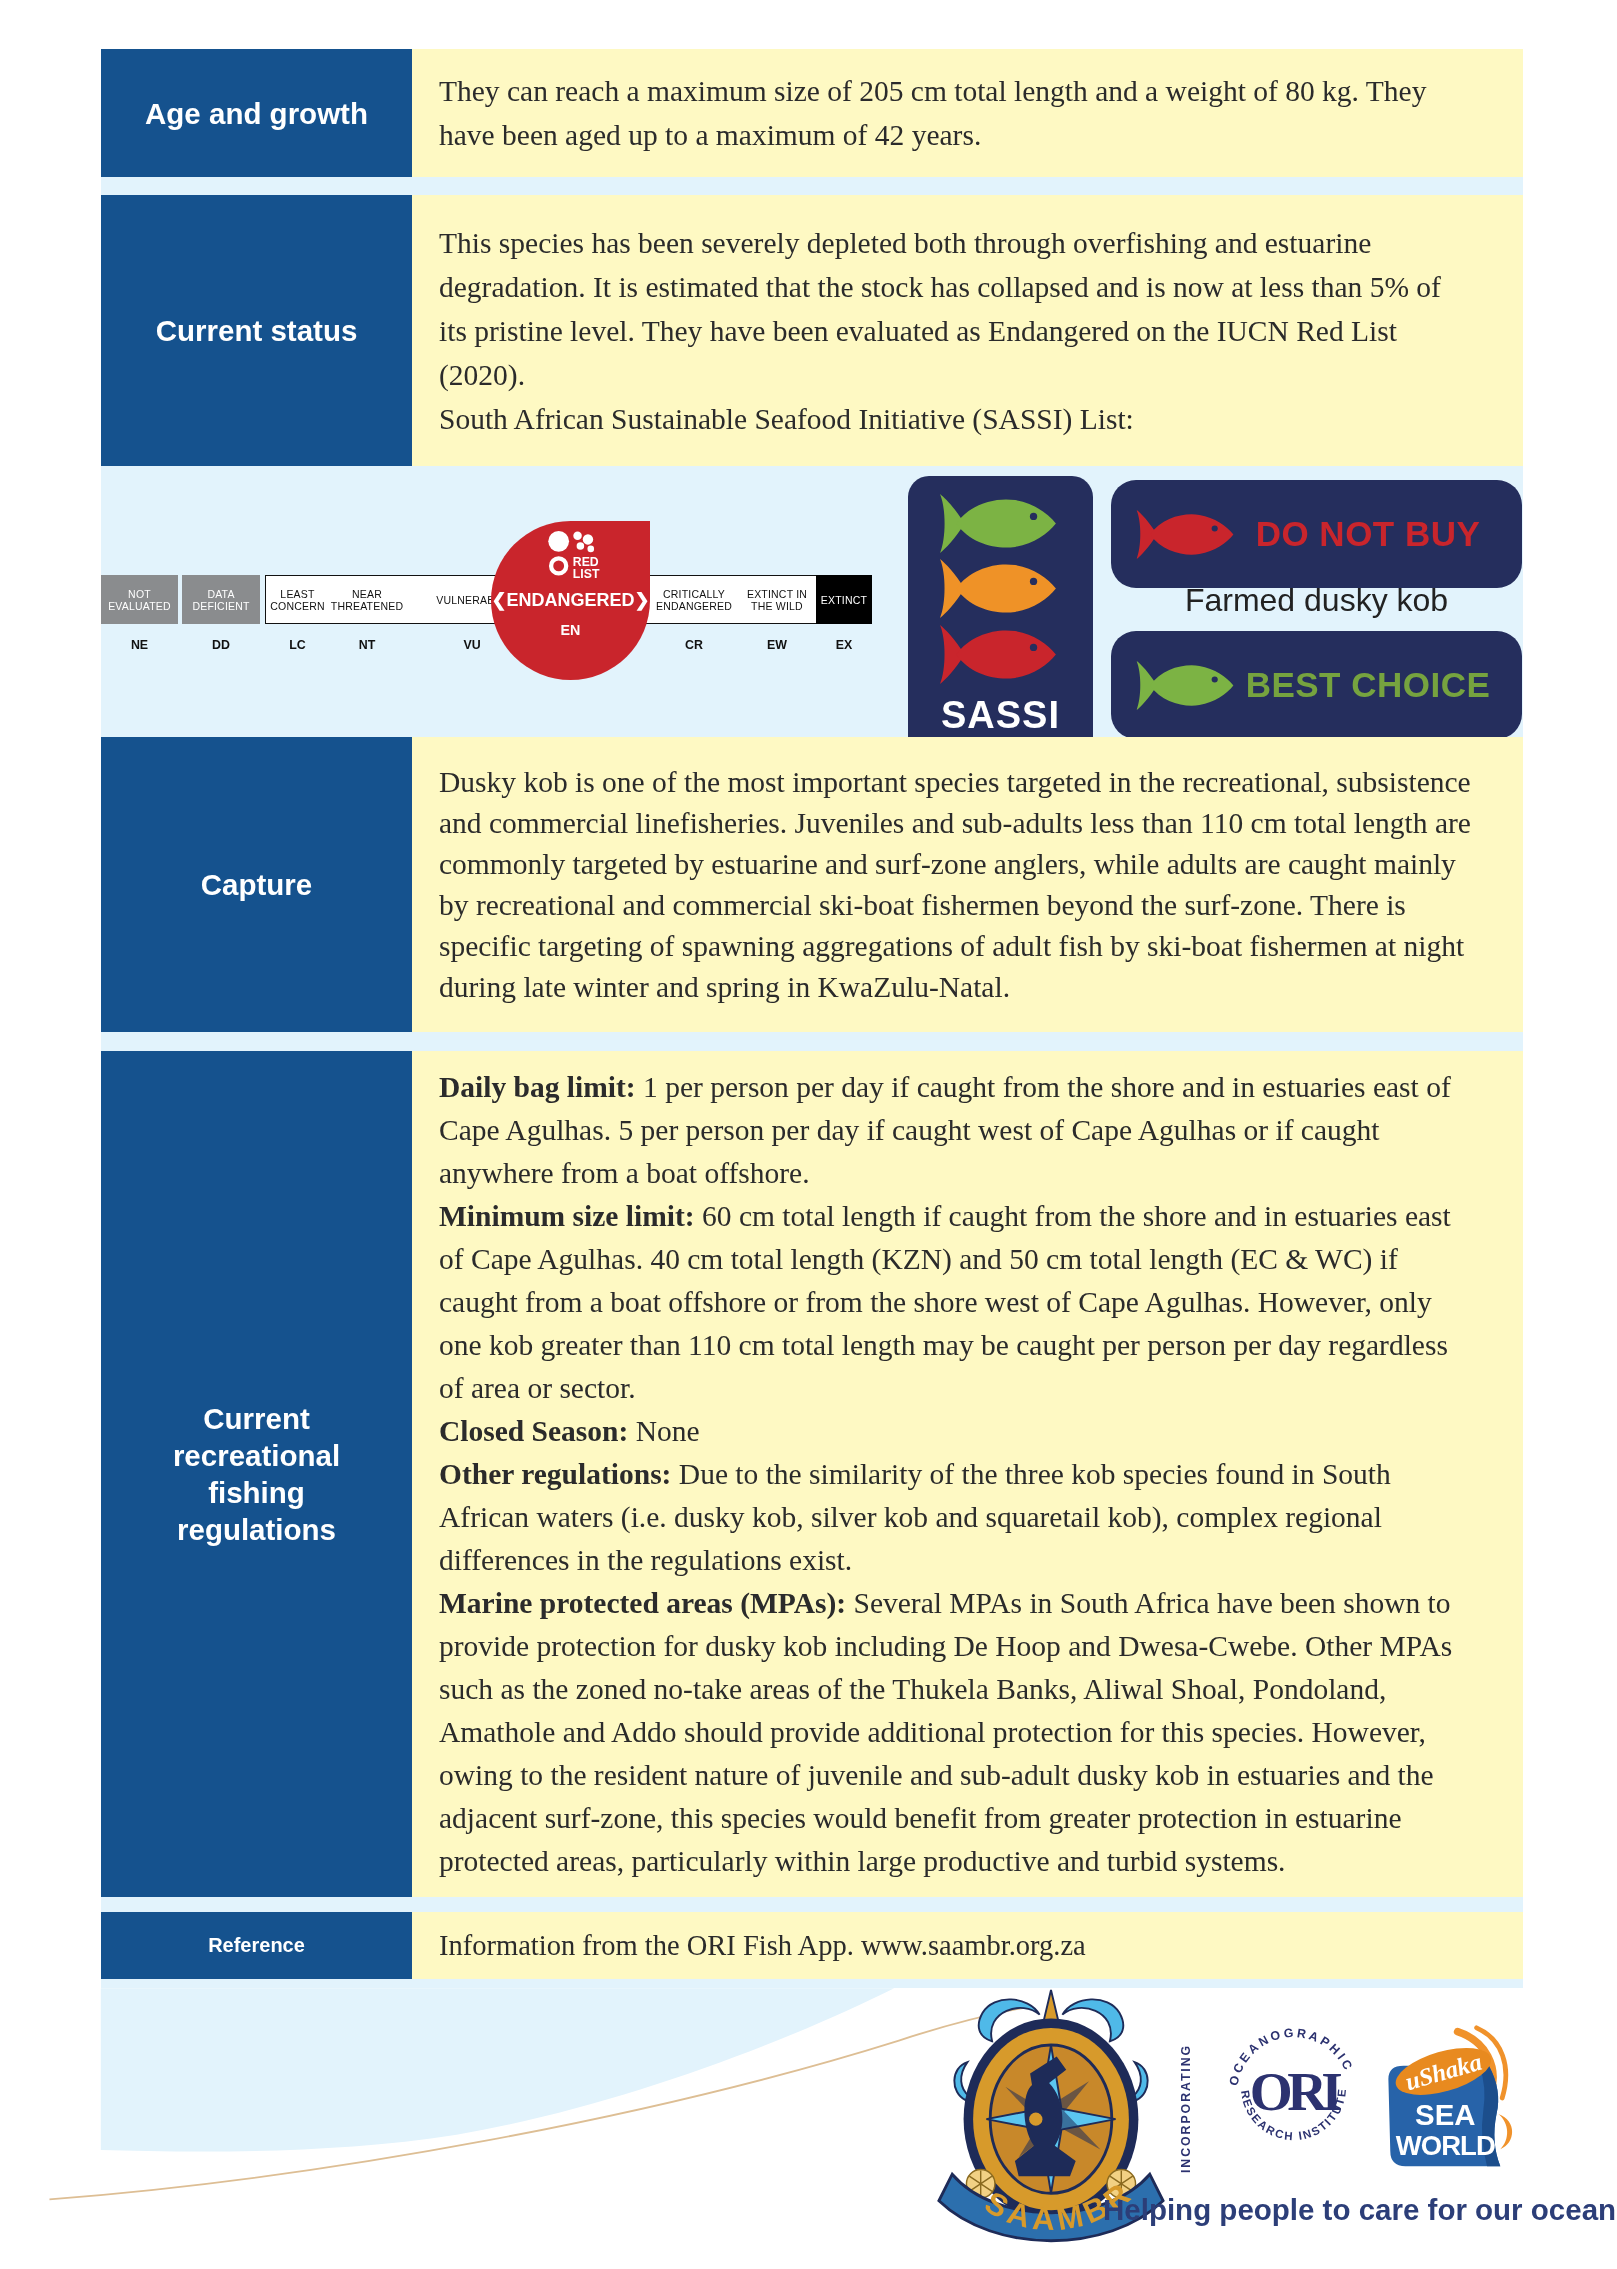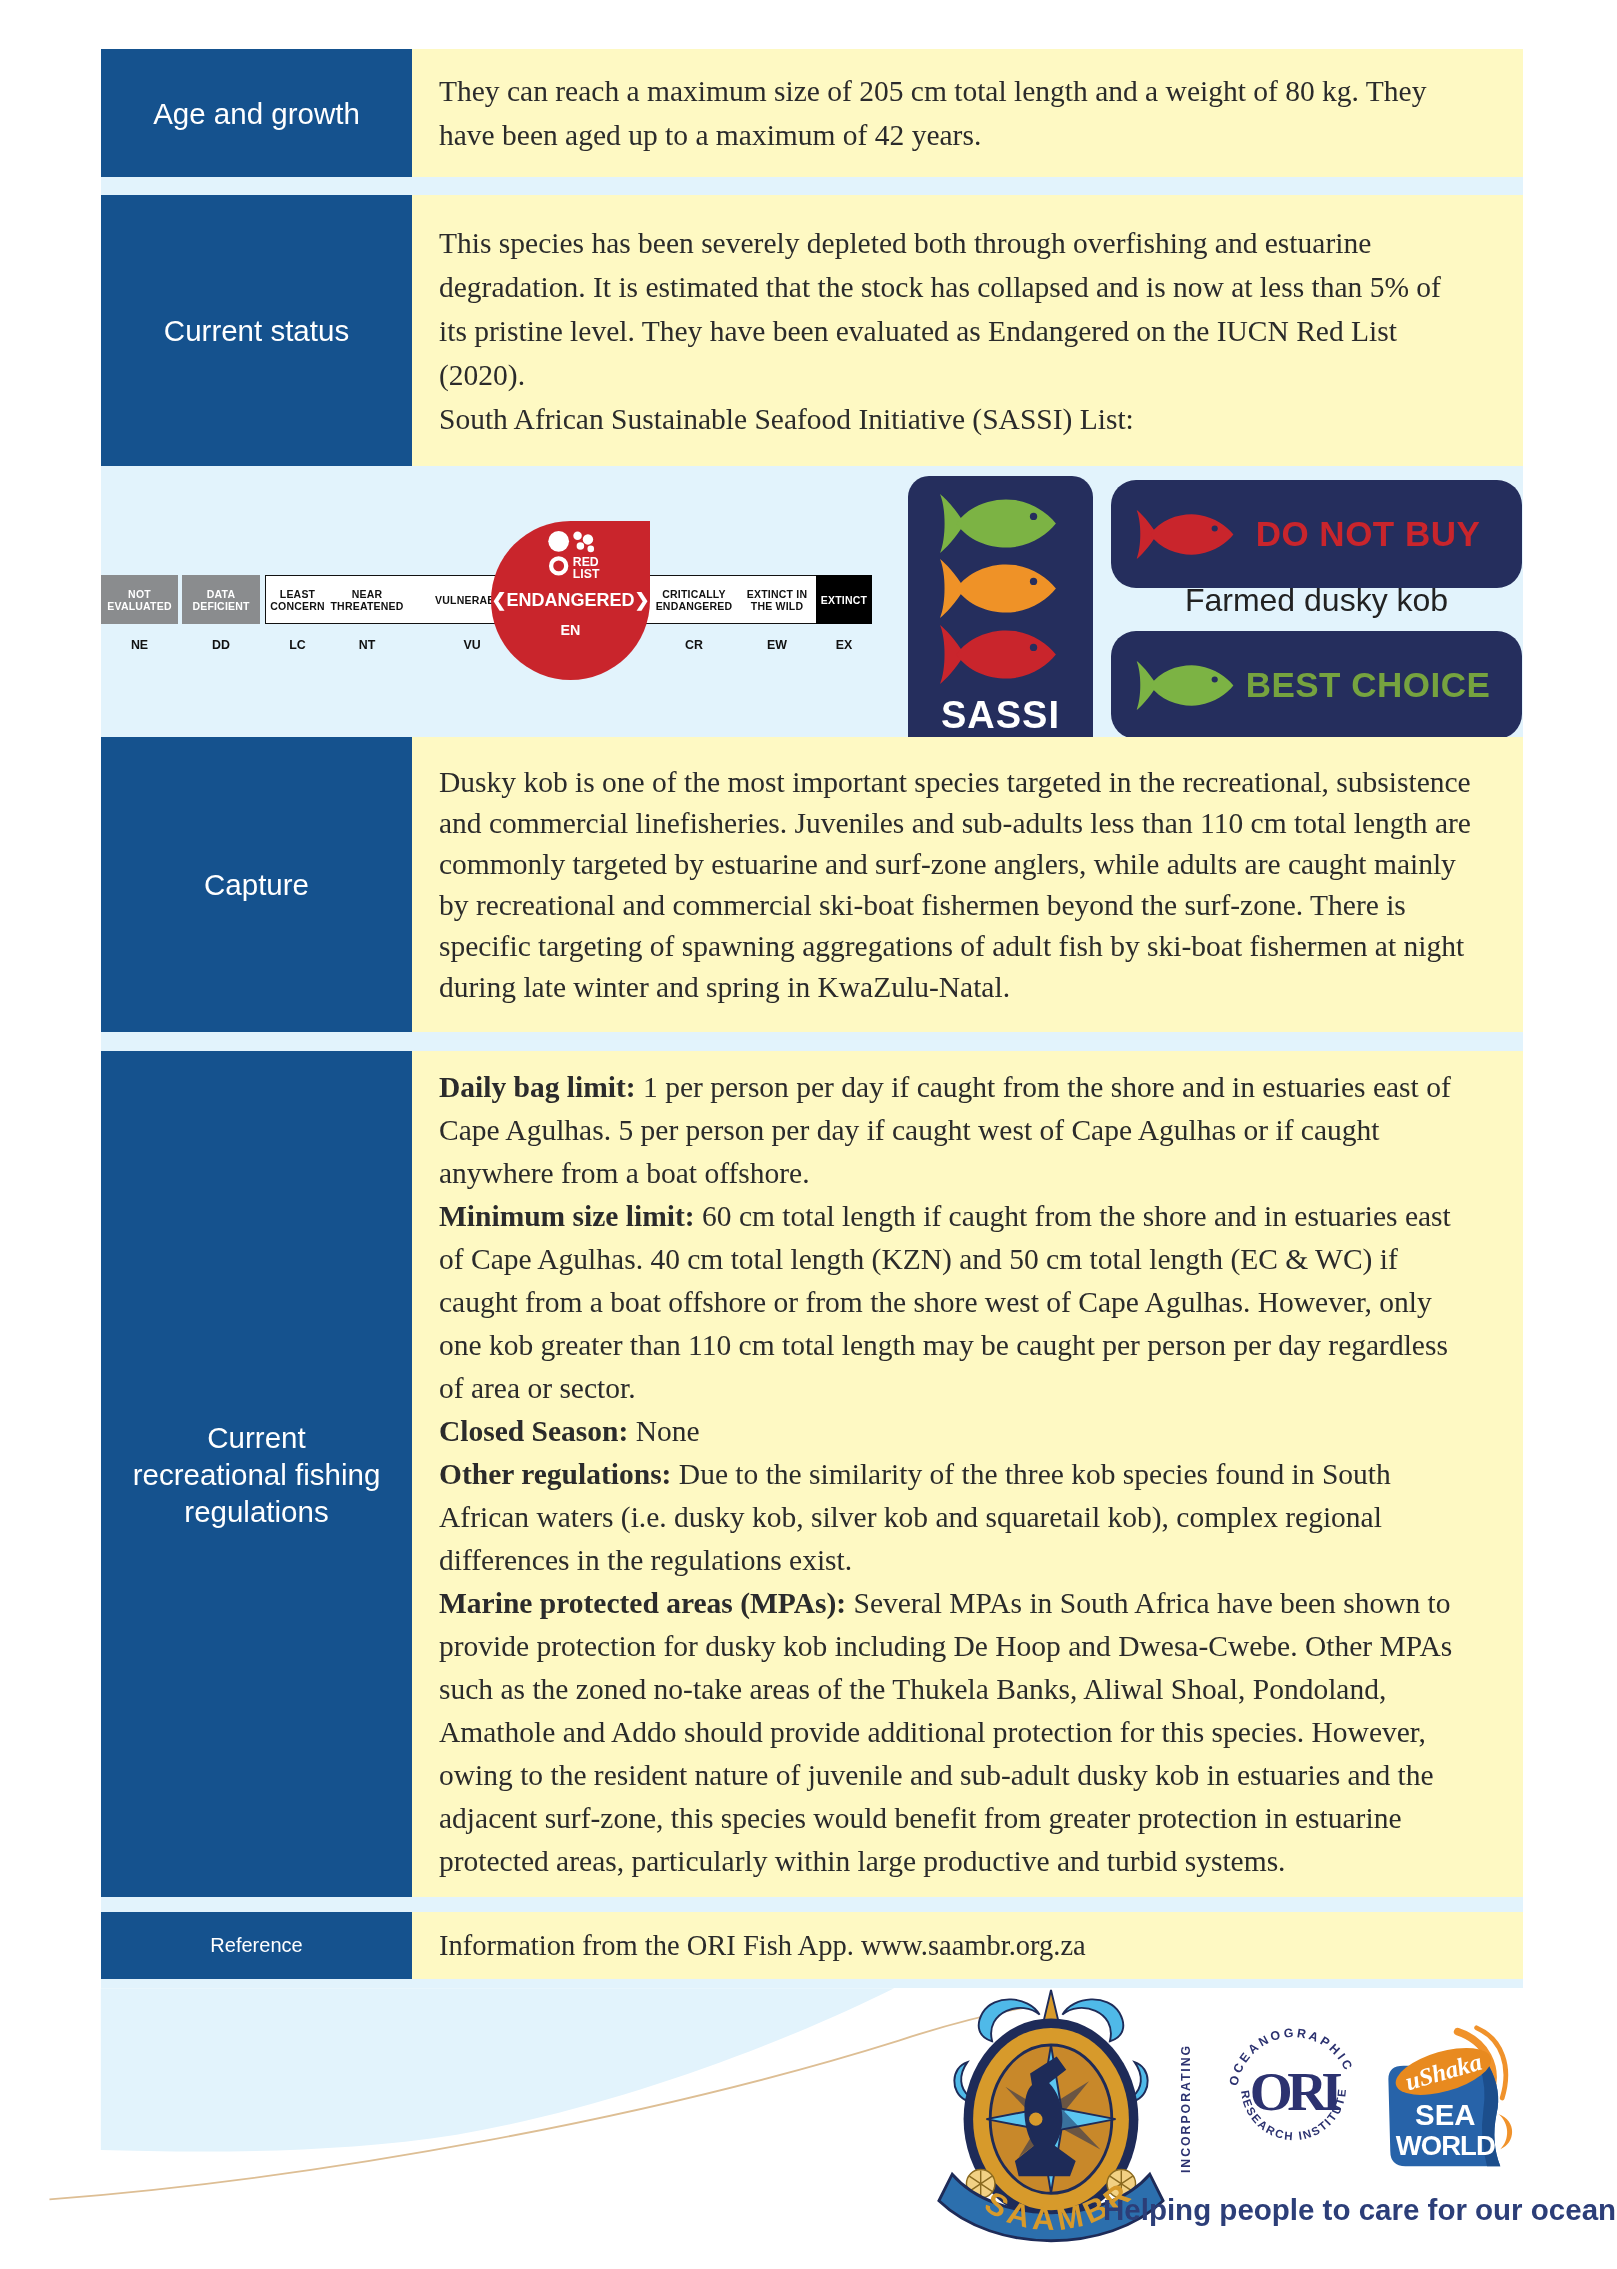--- a/index.html
+++ b/index.html
@@ -11,40 +11,40 @@
   .wave-svg{position:absolute;left:0;top:1988px;}
 
   
   .row{position:absolute;left:101px;width:1422px;display:flex;}
   #row-age{top:49px;height:128px;}
   #row-status{top:195px;height:271px;}
   #row-capture{top:737px;height:295px;}
   #row-regs{top:1051px;height:846px;}
   #row-ref{top:1912px;height:67px;}
   .row-label{flex:0 0 311px;width:311px;background:#15528E;color:#ffffff;display:flex;
-             align-items:center;justify-content:center;text-align:center;font-weight:normal;
+             align-items:center;justify-content:center;text-align:center;font-weight:bold;
              font-size:29.5px;line-height:37px;padding:0 28.5px;box-sizing:border-box;}
   .row-body{flex:1;background:#fef9c3;color:#2b2b2b;font-size:29.5px;line-height:44px;
             display:flex;flex-direction:column;justify-content:center;
             padding:9.5px 52px 9.5px 27px;box-sizing:border-box;font-family:Liberation Serif, serif;}
   #row-capture .row-body{line-height:41px;}
   #row-regs .row-body{line-height:43px;}
   #row-ref .row-body{font-size:28.5px;}
   #row-ref .row-label{font-size:20px;}
   .row-body p{margin:0;}
   .term{font-weight:bold;}
 
   
   .band{position:absolute;left:101px;top:466px;width:1422px;height:271px;}
 
   .iu-bar{position:absolute;left:164px;top:109px;width:552px;height:49px;background:#ffffff;
           border:1.9px solid #111111;box-sizing:border-box;}
   .iu-cell{position:absolute;top:109px;text-align:center;z-index:2;}
   .iu-box{height:49px;display:flex;align-items:center;justify-content:center;
-          font-size:10.5px;font-weight:bold;line-height:12px;letter-spacing:0.2px;}
+          font-size:10.5px;font-weight:normal;line-height:12px;letter-spacing:0.2px;}
   .iu-grey .iu-box{background:#8A8C8E;color:#ffffff;}
   .iu-white .iu-box{color:#111111;}
   .iu-black .iu-box{background:#000000;color:#ffffff;}
   .iu-code{margin-top:14.3px;font-size:12.4px;font-weight:bold;color:#111111;}
   #iu-ne{left:0;width:77px;}   #iu-dd{left:81px;width:78px;}
   #iu-lc{left:164px;width:65px;} #iu-nt{left:228px;width:76px;}
   #iu-vu{left:304px;width:76px;margin-left:29px;} #iu-cr{left:549px;width:88px;}
   #iu-ew{left:637px;width:78px;} #iu-ex{left:715px;width:56px;}
 
   .iucn-circle{position:absolute;left:390px;top:55px;width:159px;height:159px;background:#C9252C;

